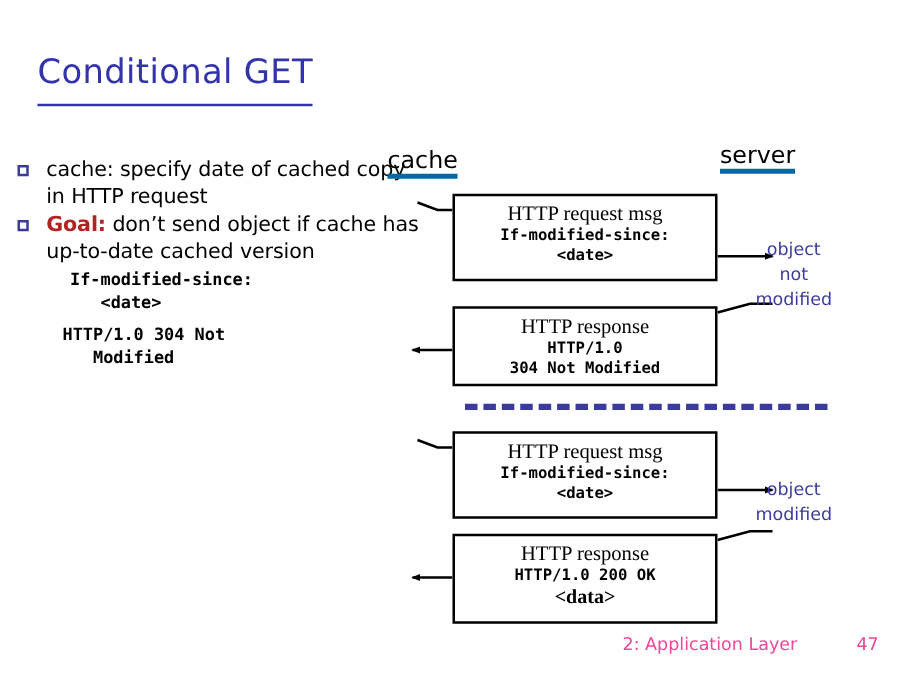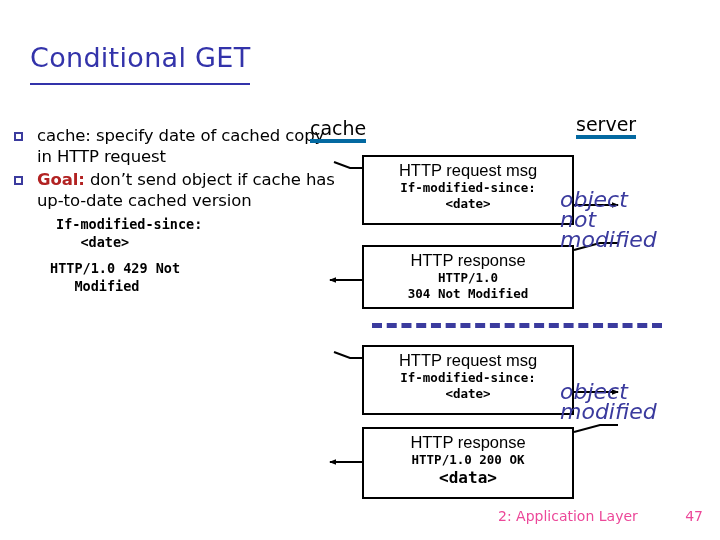--- a/index.html
+++ b/index.html
@@ -113,38 +113,39 @@
   .msgbox {
     position: absolute;
     border: 2px solid #000000;
     background: #ffffff;
     box-sizing: border-box;
     text-align: center;
     left: 62px;
     width: 212px;
   }
   .msgbox .m-title {
-    font-family: Liberation Sans, sans-serif;
+    font-family: Liberation Serif, serif;
     font-size: 16.5px;
     color: #000000;
     line-height: 19px;
     margin-top: 4px;
     white-space: nowrap;
   }
   .msgbox .m-mono {
     font-family: "DejaVu Sans Mono", monospace;
     font-size: 12.5px;
     font-weight: 700;
     color: #000000;
     line-height: 15.5px;
     white-space: pre;
   }
   .msgbox .m-mono.big {
     font-size: 16px;
     line-height: 19px;
+    font-family: Liberation Serif, serif;
   }
 
   #box-req1 { top: 45px;  height: 70px; }
   #box-res1 { top: 135px; height: 64px; }
   #box-req2 { top: 235px; height: 70px; }
   #box-res2 { top: 317px; height: 72px; }
 
   
   #divider {
     position: absolute;
@@ -152,26 +153,25 @@
     top: 213px;
     width: 290px;
     height: 0;
     border-top: 5px dashed #3b3b9e;
   }
 
   
   .side-note {
     position: absolute;
     font-family: "DejaVu Sans", sans-serif;
-    font-size: 22px;
+    font-size: 14px;
     line-height: 20px;
     color: #3b3b9e;
-    text-align: left;
+    text-align: center;
     white-space: pre-line;
-    font-style: italic;
   }
   #note-notmod { left: 260px; top: 80px; width: 150px; }
   #note-mod    { left: 260px; top: 272px; width: 150px; }
 
   
   #connectors {
     position: absolute;
     left: 0; top: 0;
     width: 420px; height: 400px;
     pointer-events: none;
@@ -208,21 +208,21 @@
 
     <div class="bullet-row">
       <span class="bullet-mark"></span>
       <span class="bullet-text"><span class="goal-label">Goal:</span><span> don’t send object if cache has up-to-date cached version</span></span>
     </div>
 
     <div class="mono-block">If-modified-since:
    &lt;date&gt;</div>
 
 
-    <div class="mono-block indent2">HTTP/1.0 429 Not
+    <div class="mono-block indent2">HTTP/1.0 304 Not
    Modified</div>
   </div>
 
   <div id="diagram">
 
     <div class="col-head" id="head-cache">cache</div>
     <div class="col-head" id="head-server">server</div>
 
     <svg id="connectors" viewBox="0 0 420 400">
       <defs>

